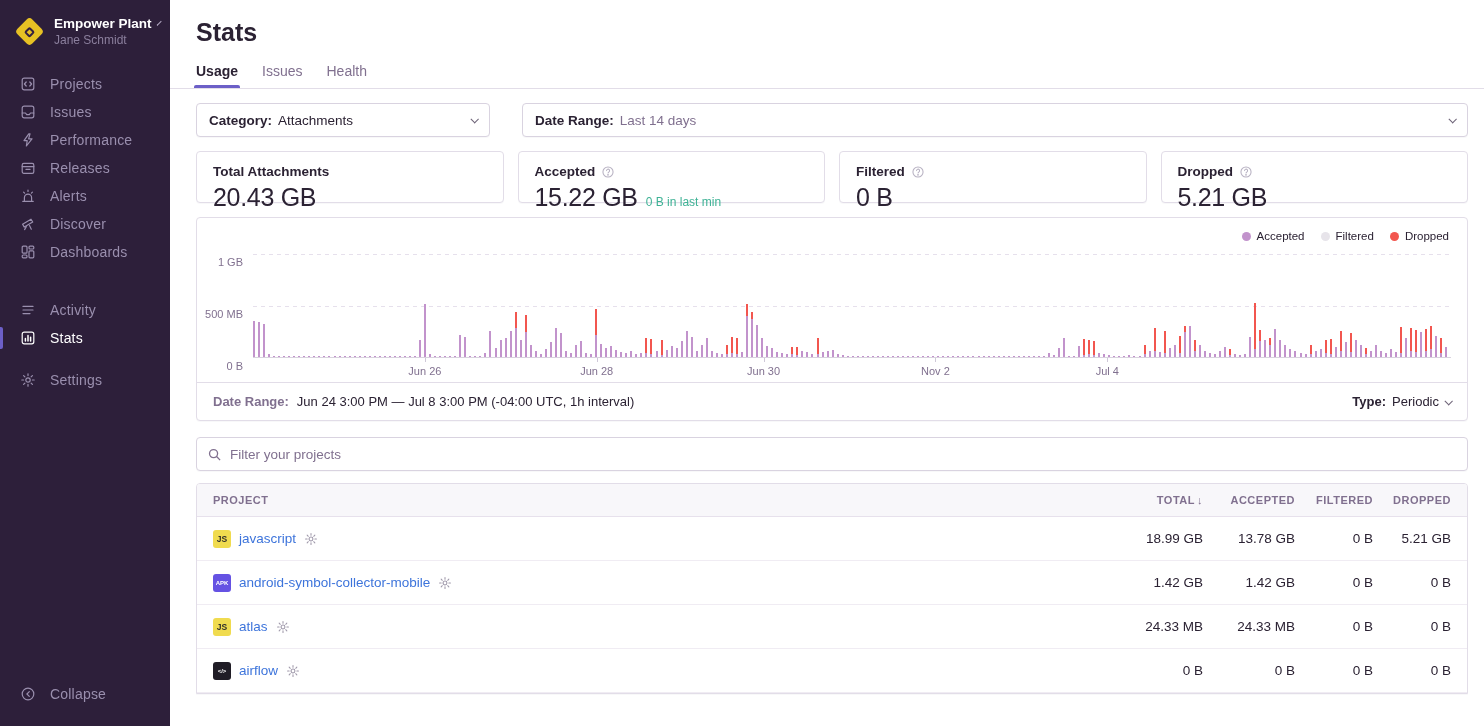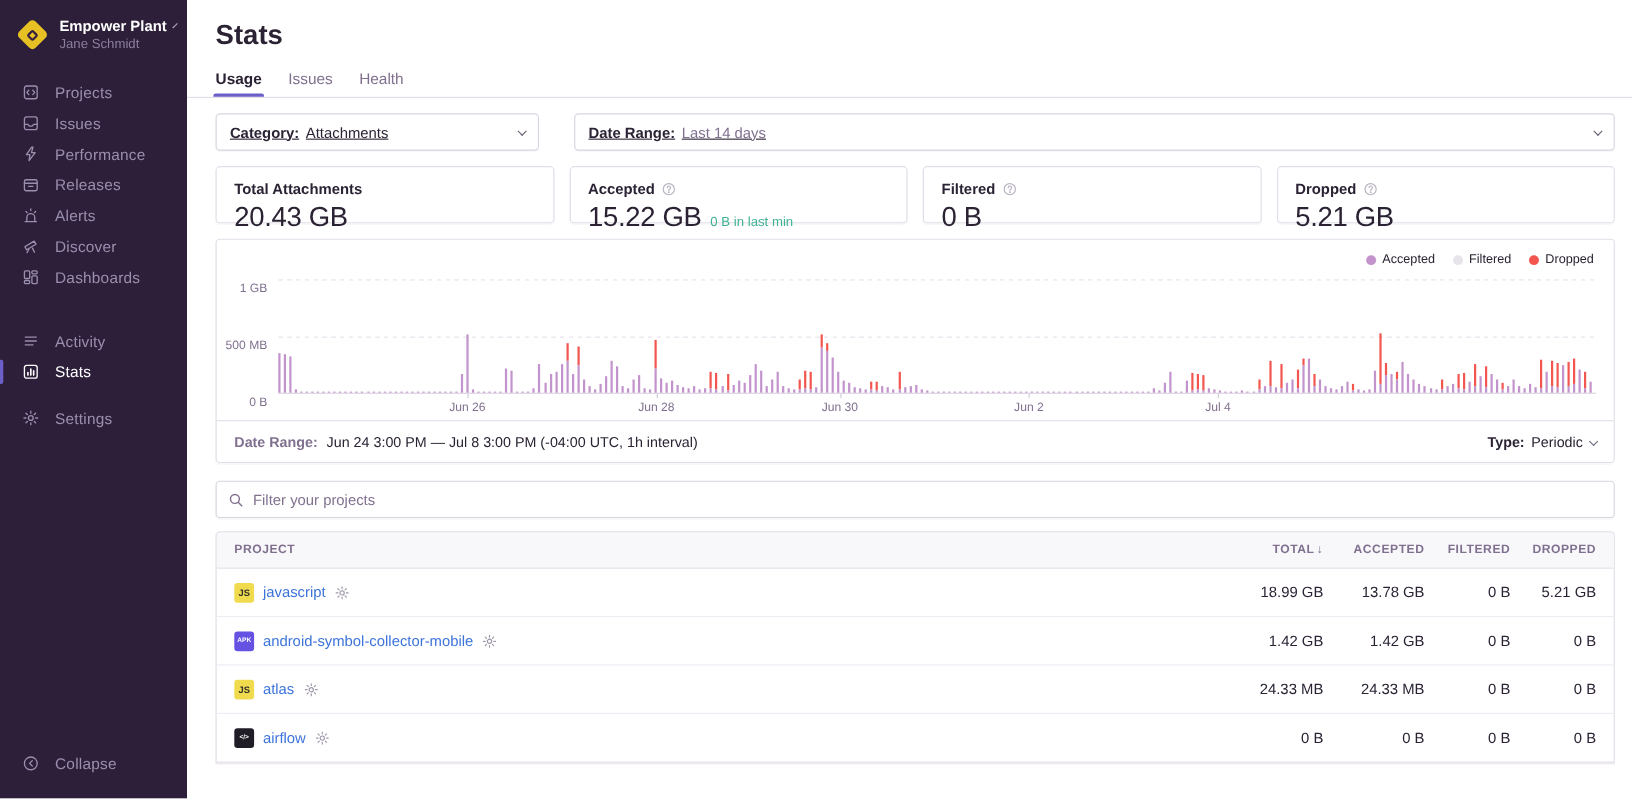--- a/index.html
+++ b/index.html
@@ -34,21 +34,21 @@
   main { flex:1; display:flex; flex-direction:column; min-width:0; }
   .page-header { padding:18px 16px 0 26px; border-bottom:1px solid #e2dde8; background:#fff; }
   .page-title { font-size:25px; font-weight:bold; color:#2b2233; }
   .tabs { display:flex; gap:24px; margin-top:16px; }
   .tab { font-size:14px; color:#80708f; padding-bottom:9px; position:relative; cursor:pointer; }
   .tab.active { color:#2b2233; font-weight:bold; }
   .tab.active::after { content:""; position:absolute; left:-2px; right:-2px; bottom:0; height:3px; background:#6c5fc7; border-radius:2px 2px 0 0; }
 
   .content { padding:14px 16px 0 26px; }
 
-  .filter-row { display:grid; grid-template-columns:1fr 1fr 1fr 1fr; gap:32px;text-decoration:underline; }
+  .filter-row { display:grid; grid-template-columns:1fr 1fr 1fr 1fr; gap:32px; }
   .dropdown { grid-column:span 1; display:flex; align-items:center; gap:6px; border:1px solid #d9d3e0; border-radius:4px; background:#fff; height:34px; padding:0 12px; cursor:pointer; font-size:13.5px; box-shadow:0 1px 1px rgba(40,30,60,.03); }
   .dropdown.wide { grid-column:span 3; }
   .dropdown .dlabel { font-weight:bold; color:#2b2233; }
   .dropdown .dvalue { color:#2b2233; }
   .dropdown .dvalue.muted { color:#80708f; }
   .dropdown .chev { margin-left:auto; color:#6e6478; }
 
   .cards { display:grid; grid-template-columns:1fr 1fr 1fr 1fr; gap:14px; margin-top:14px; }
   .card { border:1px solid #e2dde8; border-radius:4px; background:#fff; padding:12px 16px; height:52px; box-shadow:0 1px 1px rgba(40,30,60,.03); }
   .card-label-row { display:flex; align-items:center; gap:6px; }
@@ -1301,21 +1301,21 @@
                 </div>
             </div>
             <div class="x-row" id="x-row">
                 <div class="x-tick" style="left: 14.346%;"></div>
                 <div class="x-label" style="left: 14.346%;">Jun 26</div>
                 <div class="x-tick" style="left: 28.692%;"></div>
                 <div class="x-label" style="left: 28.692%;">Jun 28</div>
                 <div class="x-tick" style="left: 42.616%;"></div>
                 <div class="x-label" style="left: 42.616%;">Jun 30</div>
                 <div class="x-tick" style="left: 56.962%;"></div>
-                <div class="x-label" style="left: 56.962%;">Jun 2</div>
+                <div class="x-label" style="left: 56.962%;">Nov 2</div>
                 <div class="x-tick" style="left: 71.308%;"></div>
                 <div class="x-label" style="left: 71.308%;">Jul 4</div>
               </div>
           </div>
         </div>
         <div class="chart-footer">
           <div class="cf-left">
             <span class="cf-label">Date Range:</span>
             <span class="cf-value">Jun 24 3:00 PM — Jul 8 3:00 PM (-04:00 UTC, 1h interval)</span>
           </div>

